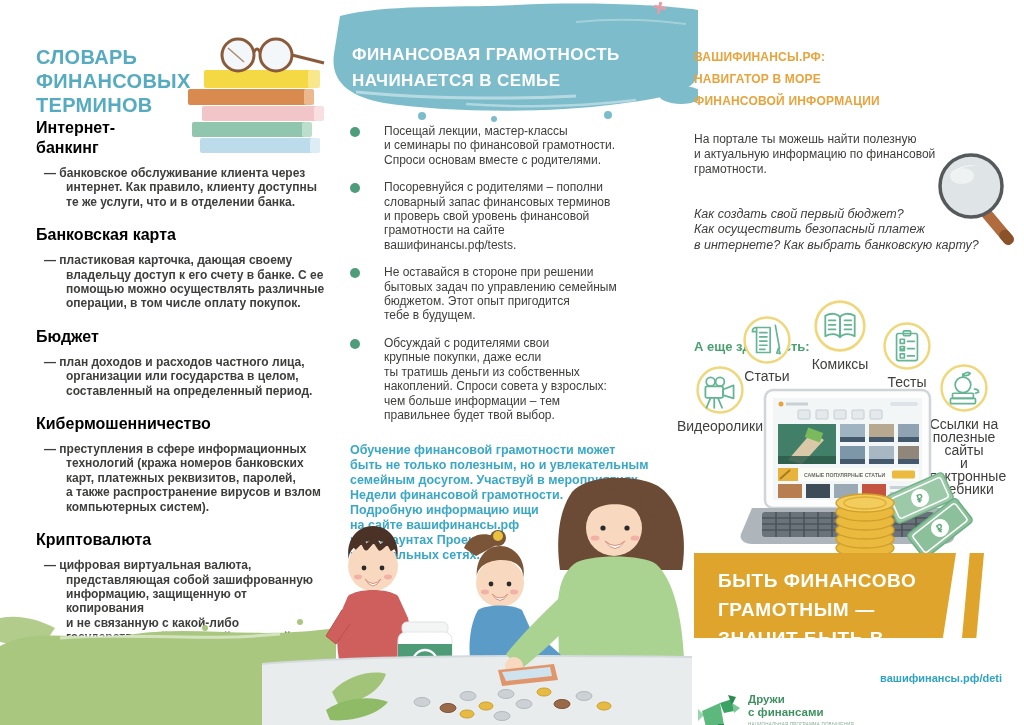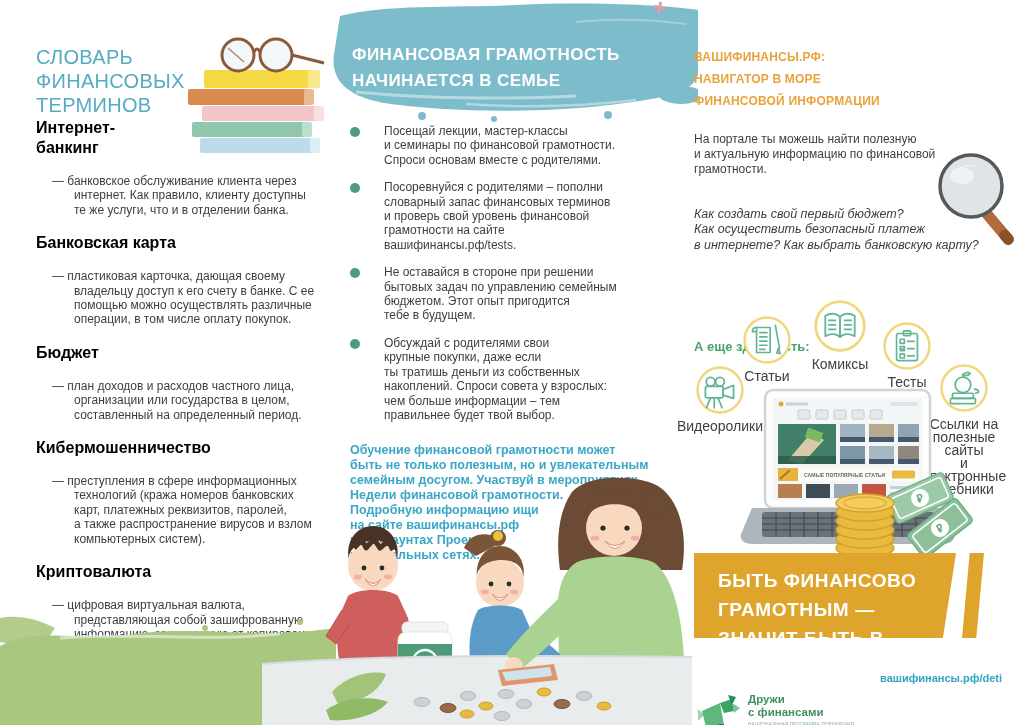--- a/index.html
+++ b/index.html
@@ -3,28 +3,28 @@
 <meta charset="utf-8">
 <style>
   html,body{margin:0;padding:0;background:#888;}
   #page{position:relative;width:1024px;height:725px;background:#ffffff;overflow:hidden;
         font-family:"Liberation Sans",sans-serif;color:#3e3e3c;margin:0 auto;}
   [data-name]{box-sizing:border-box;}
   .preline{white-space:pre-line;}
 
   
   .glossary-title{position:absolute;left:36px;top:32px;width:170px;
-    font-size:20px;font-weight:normal;color:#56abc0;line-height:24px;letter-spacing:.3px;}
+    font-size:20px;font-weight:bold;color:#56abc0;line-height:24px;letter-spacing:.3px;}
   .books-illu{position:absolute;left:176px;top:34px;}
   .terms{position:absolute;left:36px;top:118px;width:300px;}
   .term{margin-bottom:16px;}
   .term-title{font-size:16px;font-weight:bold;color:#000000;line-height:20px;margin:0 0 6px 0;}
   .term-title.narrow{width:130px;}
-  .term-def{font-size:12px;line-height:14.4px;color:#3e3e3c;margin:16px;
-    padding-left:22px;text-indent:-22px;white-space:pre-line;}
+  .term-def{font-size:12px;line-height:14.4px;color:#3e3e3c;margin:8px;
+    padding-left:22px;text-indent:-22px;white-space:pre-line;font-weight:bold;}
 
   
   .splash-wrap{position:absolute;left:326px;top:0;width:372px;height:124px;}
   .family-title{position:absolute;left:352px;top:28px;width:320px;
     font-size:17px;font-weight:bold;color:#ffffff;line-height:26px;letter-spacing:.4px;}
   .tips{position:absolute;left:350px;top:124px;width:310px;}
   .tip{display:flex;margin-bottom:13px;}
   .tip-dot{flex:none;width:10px;height:10px;border-radius:50%;background:#4f9c7b;margin:3px 24px 0 0;}
   .tip-text{font-size:12px;line-height:14.4px;color:#3e3e3c;white-space:pre-line;}
   .highlight{position:absolute;left:350px;top:430px;width:310px;

